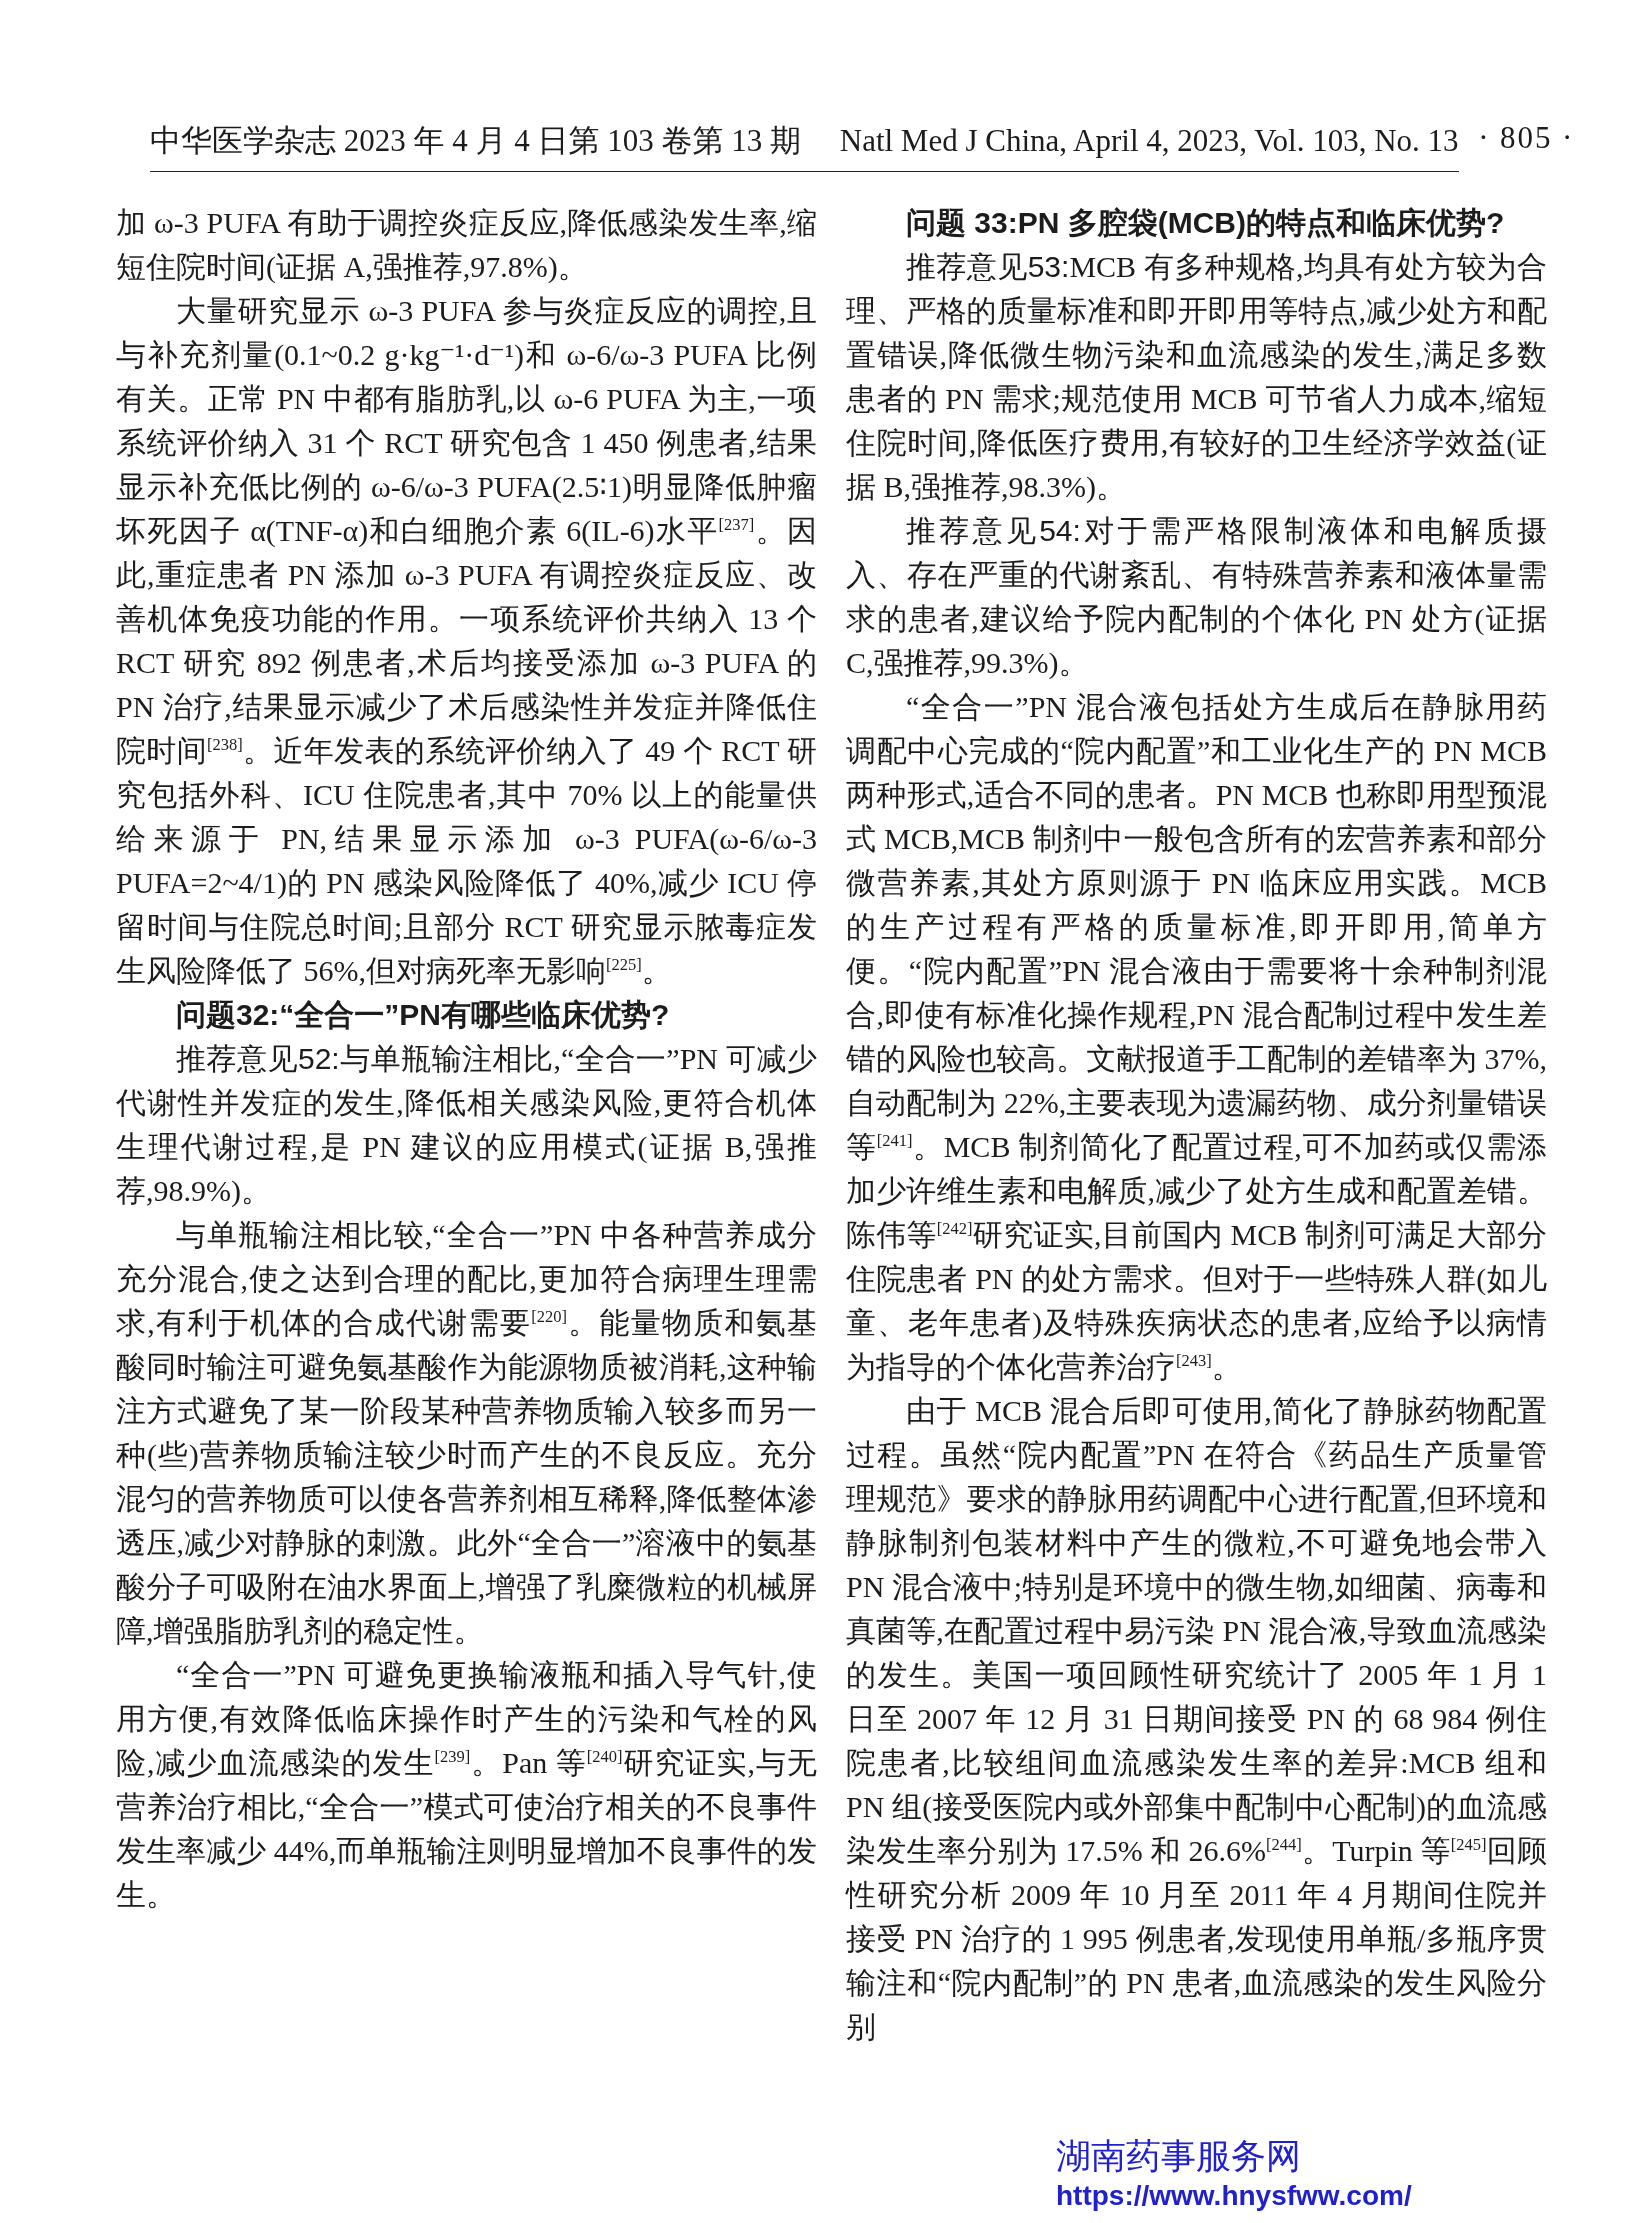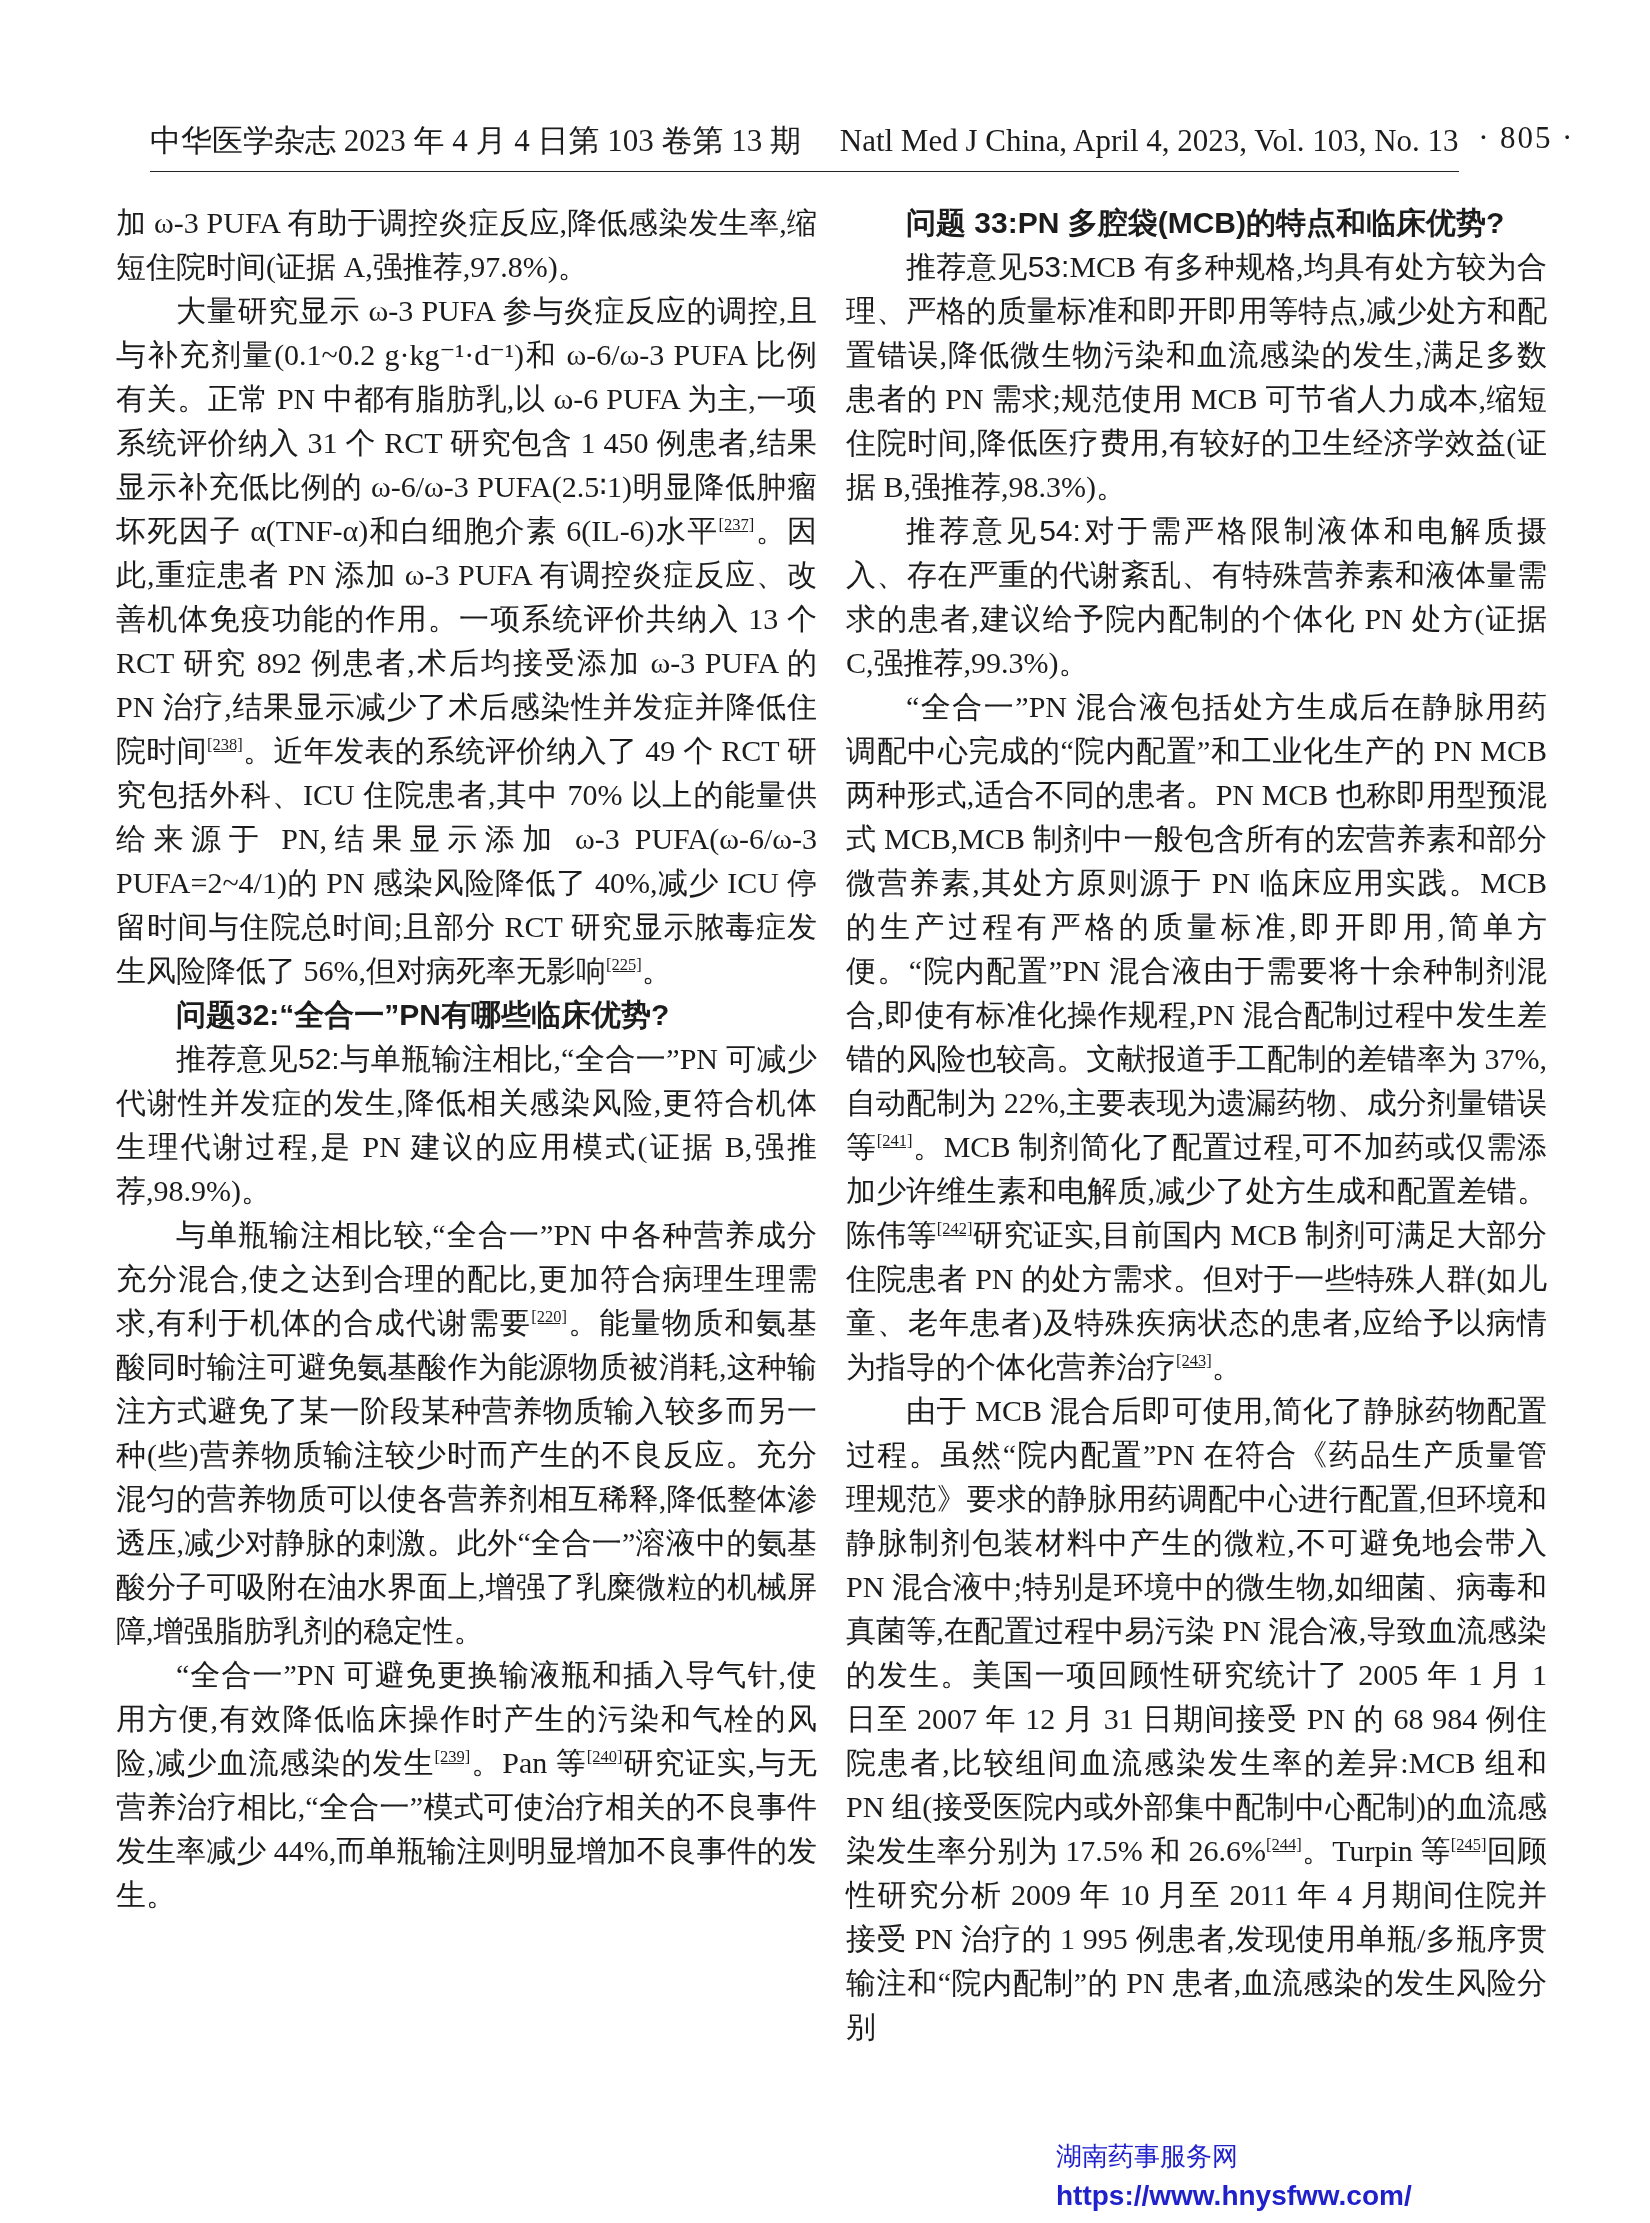--- a/index.html
+++ b/index.html
@@ -43,29 +43,28 @@
   }
   p.recommendation b {
     font-family: "Liberation Sans", "DejaVu Sans", sans-serif;
     font-weight: normal;
   }
   sup.ref {
     font-size: 0.55em;
     line-height: 0;
     vertical-align: super;
     letter-spacing: 0;
-    text-decoration: underline;
   }
 
   .watermark {
     position: absolute;
     left: 1056px; top: 2137px;
     color: var(--wm, #2121cc);
   }
-  .watermark .site { font-size: 26px; line-height: 39px; }
+  .watermark .site { font-size: 35px; line-height: 39px; }
   .watermark .url {
     font-family: "Liberation Sans", "DejaVu Sans", sans-serif;
     font-size: 28px; line-height: 39px; font-weight: 600;
   }
 </style>
 </head>
 <body style="color: rgb(28, 28, 28);">
 
 <div class="page">
 

